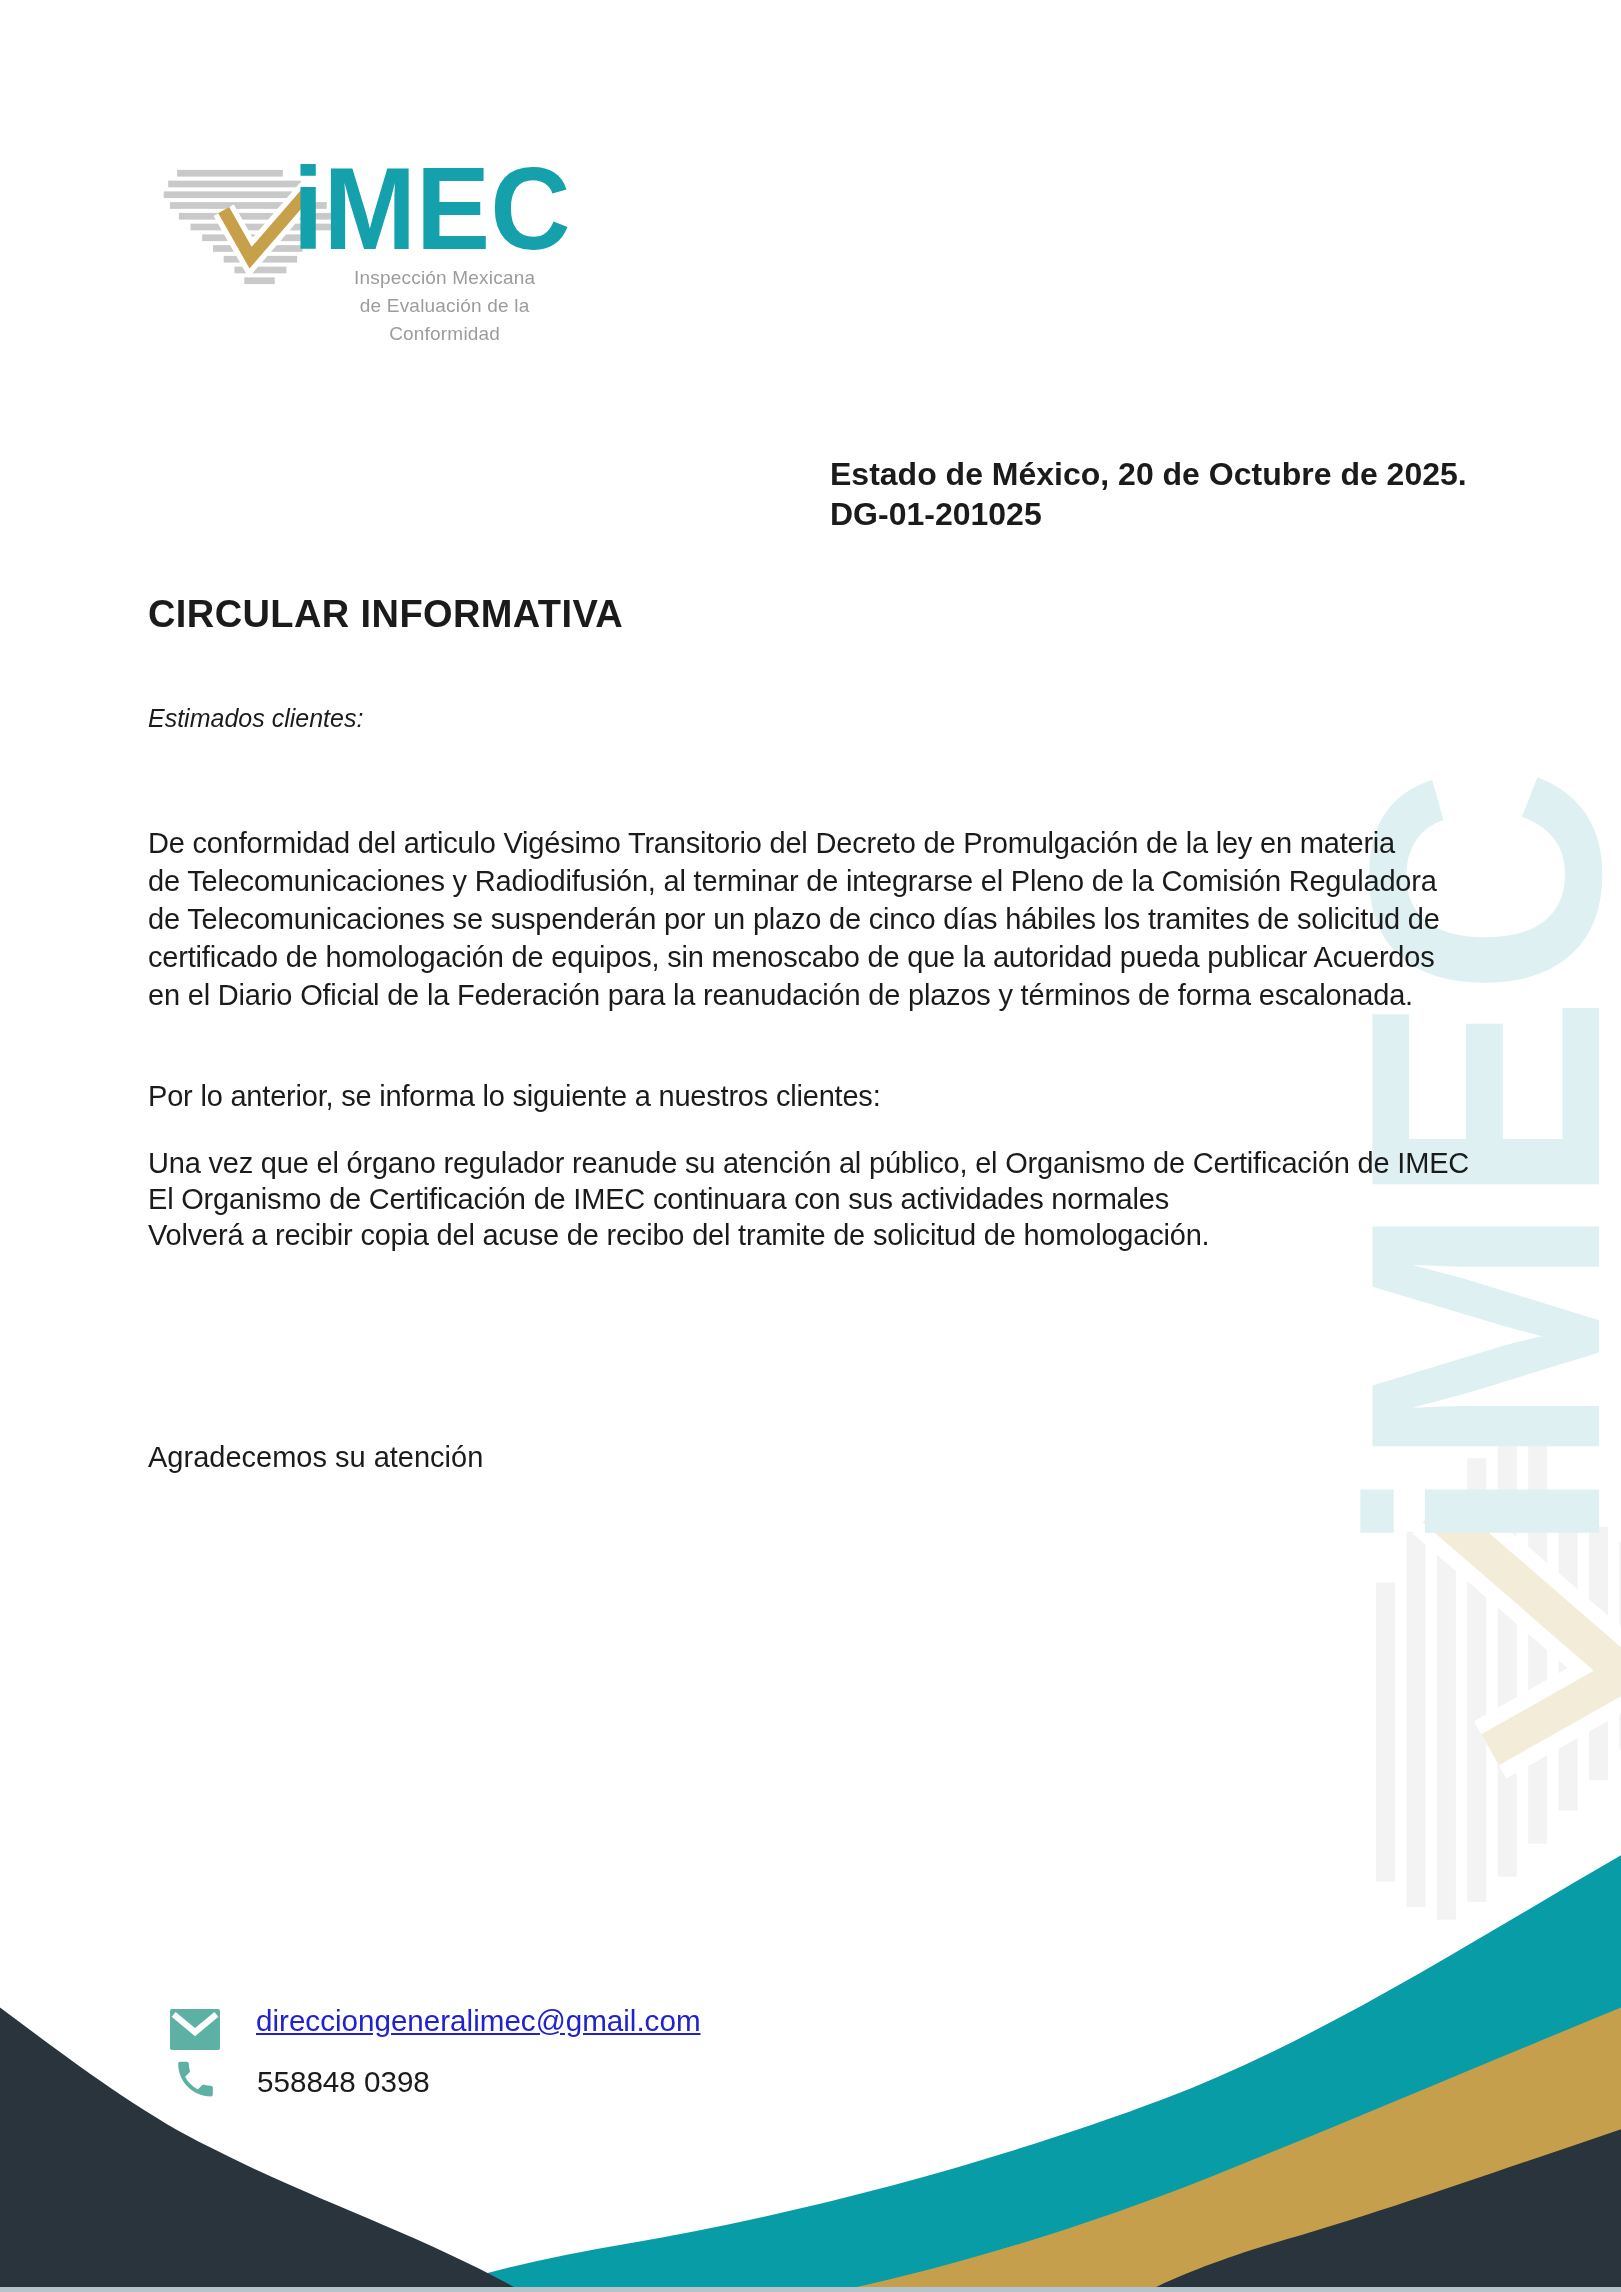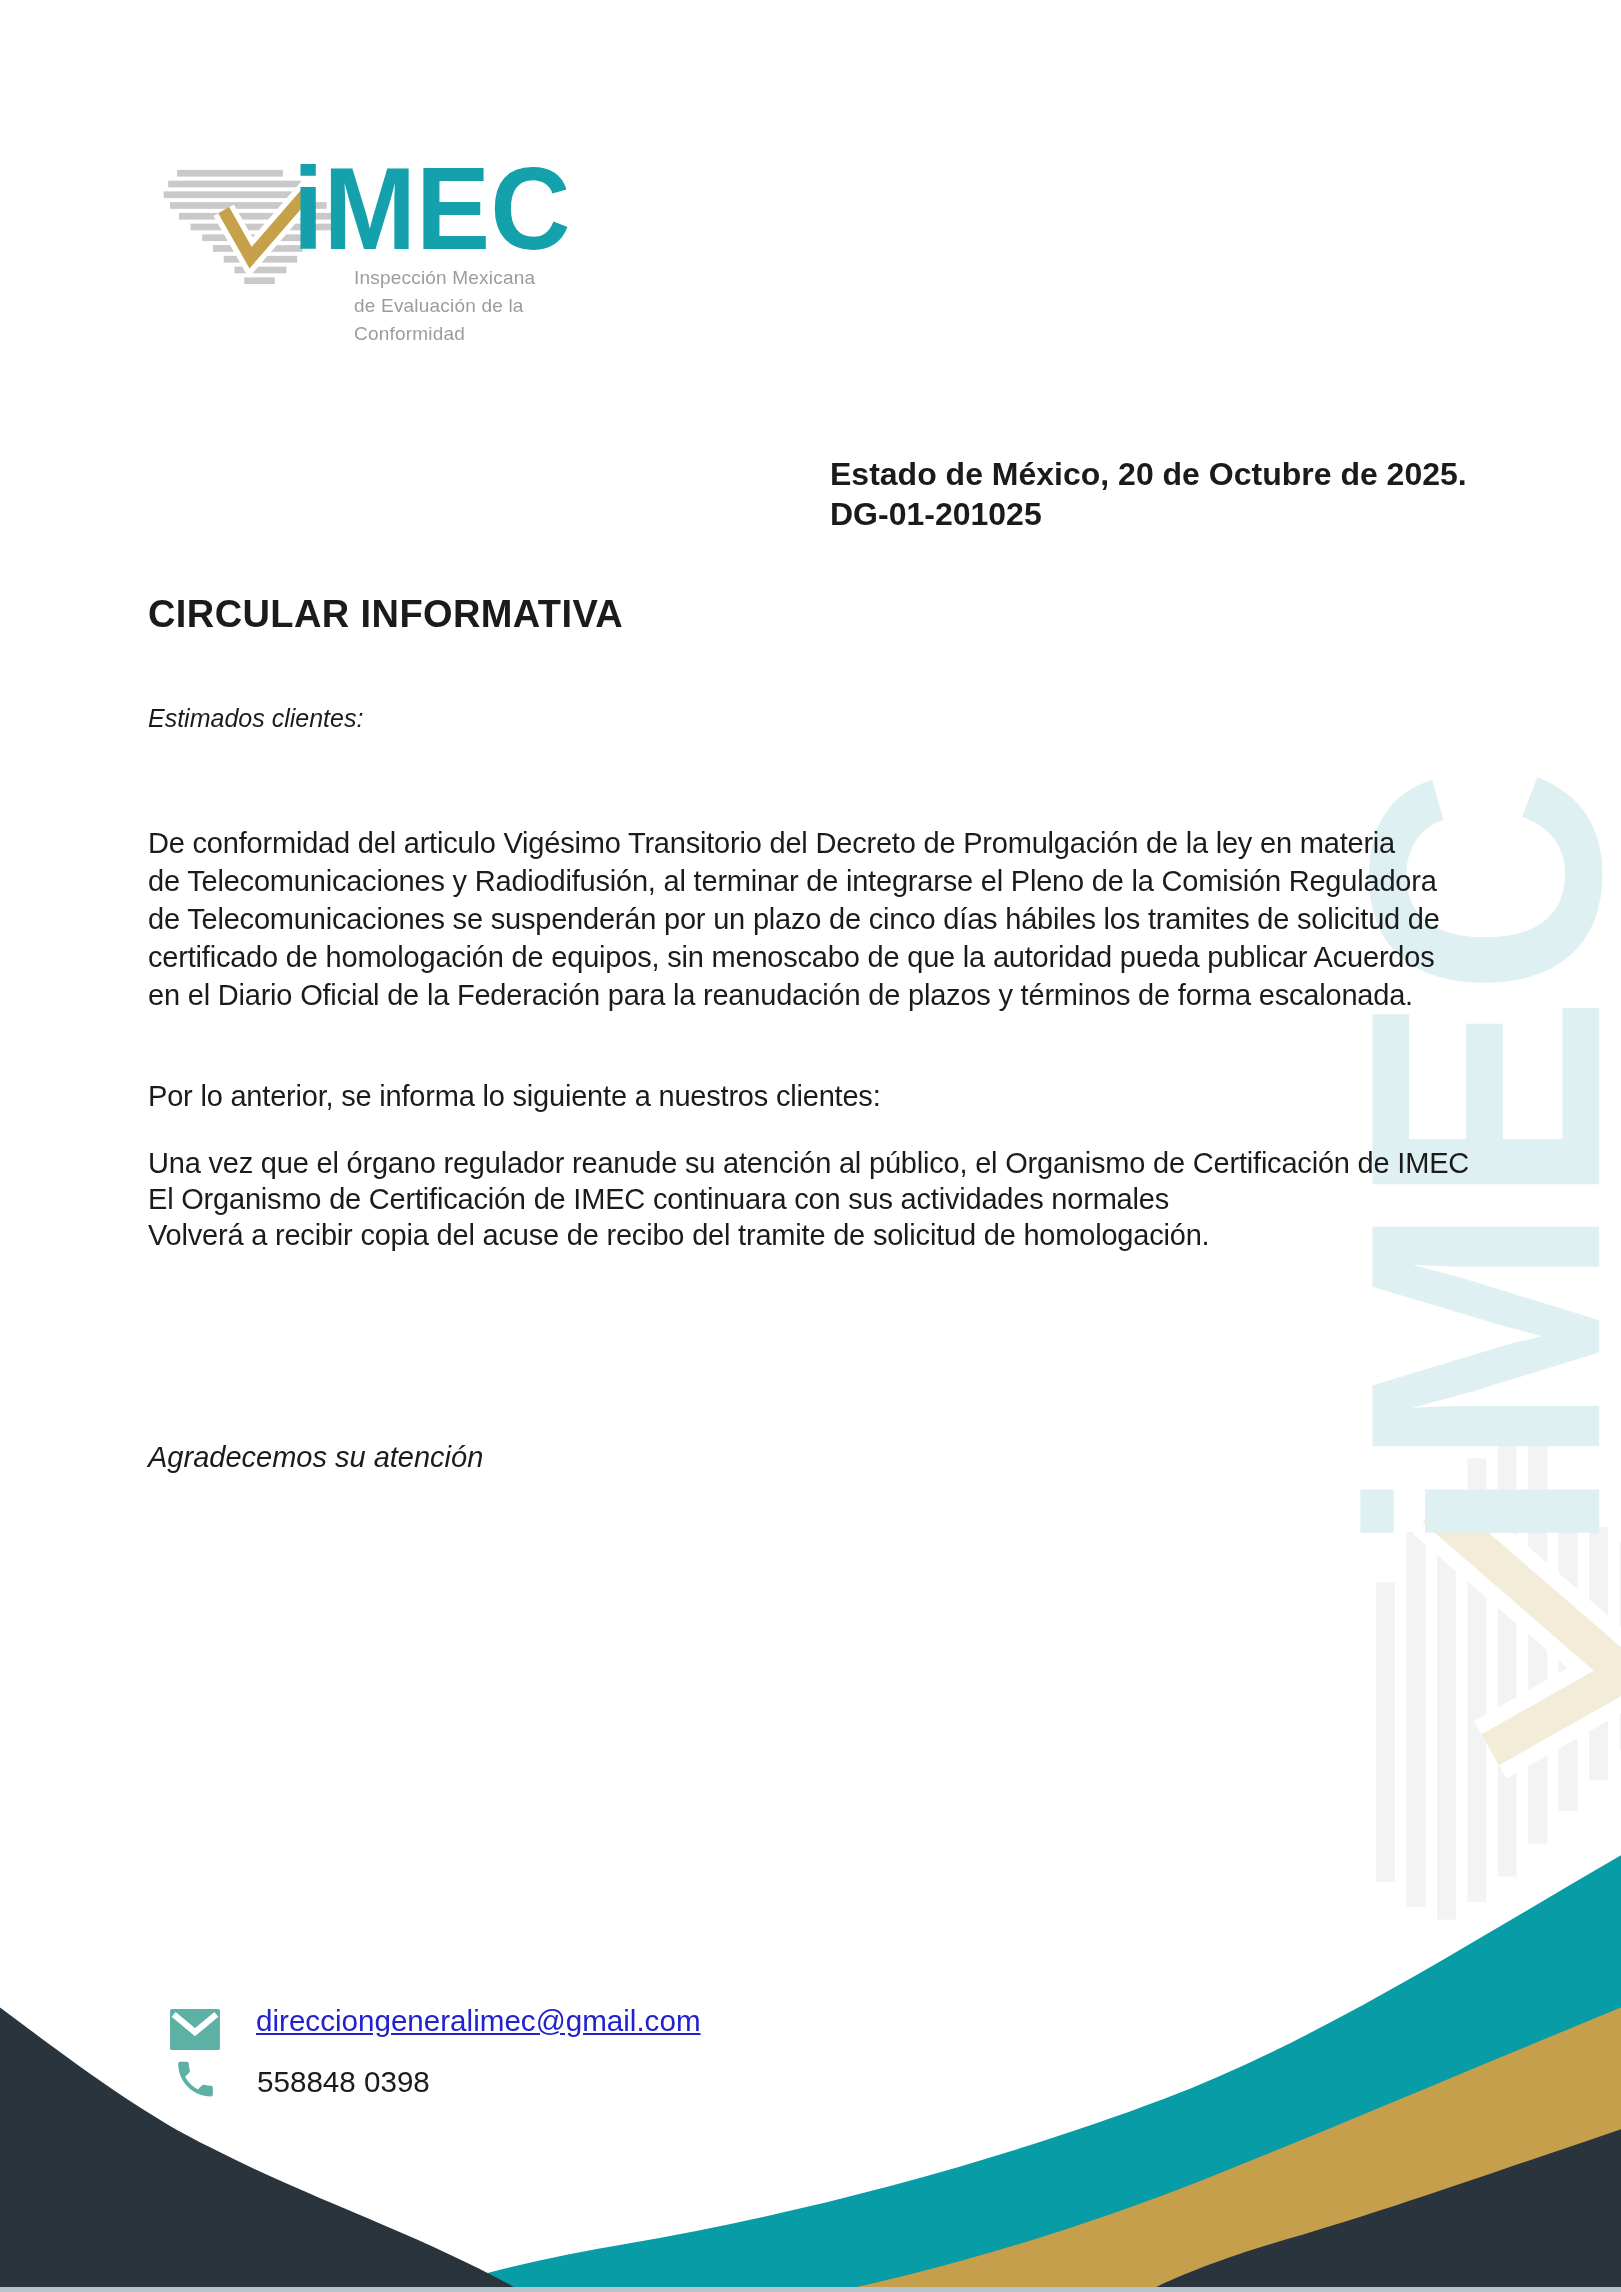--- a/index.html
+++ b/index.html
@@ -11,30 +11,30 @@
   }
   *{margin:0;padding:0;box-sizing:border-box;}
   html,body{width:1621px;height:2293px;}
   body{
     position:relative;background:#ffffff;overflow:hidden;
     font-family:"Liberation Sans", sans-serif;color:var(--ink);
   }
   .abs{position:absolute;}
   
   #logo-block{left:161px;top:143px;width:421px;height:215px;z-index:3;}
-  #logo-tagline{left:354px;top:264px;font-size:19px;line-height:28px;color:var(--taglinegray);z-index:3;letter-spacing:0.2px;}
+  #logo-tagline{left:354px;top:264px;font-size:19px;line-height:28px;color:var(--taglinegray);z-index:3;letter-spacing:0.2px;text-align:center;}
   #date-block{left:830px;top:442px;font-size:32px;font-weight:bold;line-height:40px;z-index:3;white-space:nowrap;margin-top:12px;}
   #doc-title{left:148px;top:593px;font-size:38px;font-weight:bold;letter-spacing:0.4px;z-index:3;white-space:nowrap;}
   #salutation{left:148px;top:704px;font-size:25px;z-index:3;white-space:nowrap;font-style:italic;}
   .para{font-size:29px;line-height:38px;letter-spacing:-0.2px;z-index:3;white-space:nowrap;}
   #para1{left:148px;top:824px;}
   #para2{left:148px;top:1077px;}
   #para3{left:148px;top:1145px;line-height:36px;}
   #closing{left:148px;top:1438px;z-index:3;white-space:nowrap;}
-  #closing .l{font-size:29px;line-height:38px;font-style:italic;}
+  #closing .l{font-size:29px;line-height:38px;}
   #closing .b{font-size:33px;line-height:37px;font-weight:bold;}
   
   #watermark{left:1300px;top:758px;width:410px;height:1173px;z-index:1;overflow:visible;pointer-events:none;}
   
   #footer-curves{left:0;top:1773px;width:1621px;height:519px;z-index:2;}
   
   #email-icon{left:170px;top:2009px;z-index:4;}
   #email-link{left:256px;top:2004px;font-size:29.6px;color:var(--linkblue);text-decoration:underline;z-index:4;white-space:nowrap;}
   #phone-icon{left:172px;top:2056px;z-index:4;}
   #phone-text{left:257px;top:2065px;font-size:29.6px;z-index:4;white-space:nowrap;}

